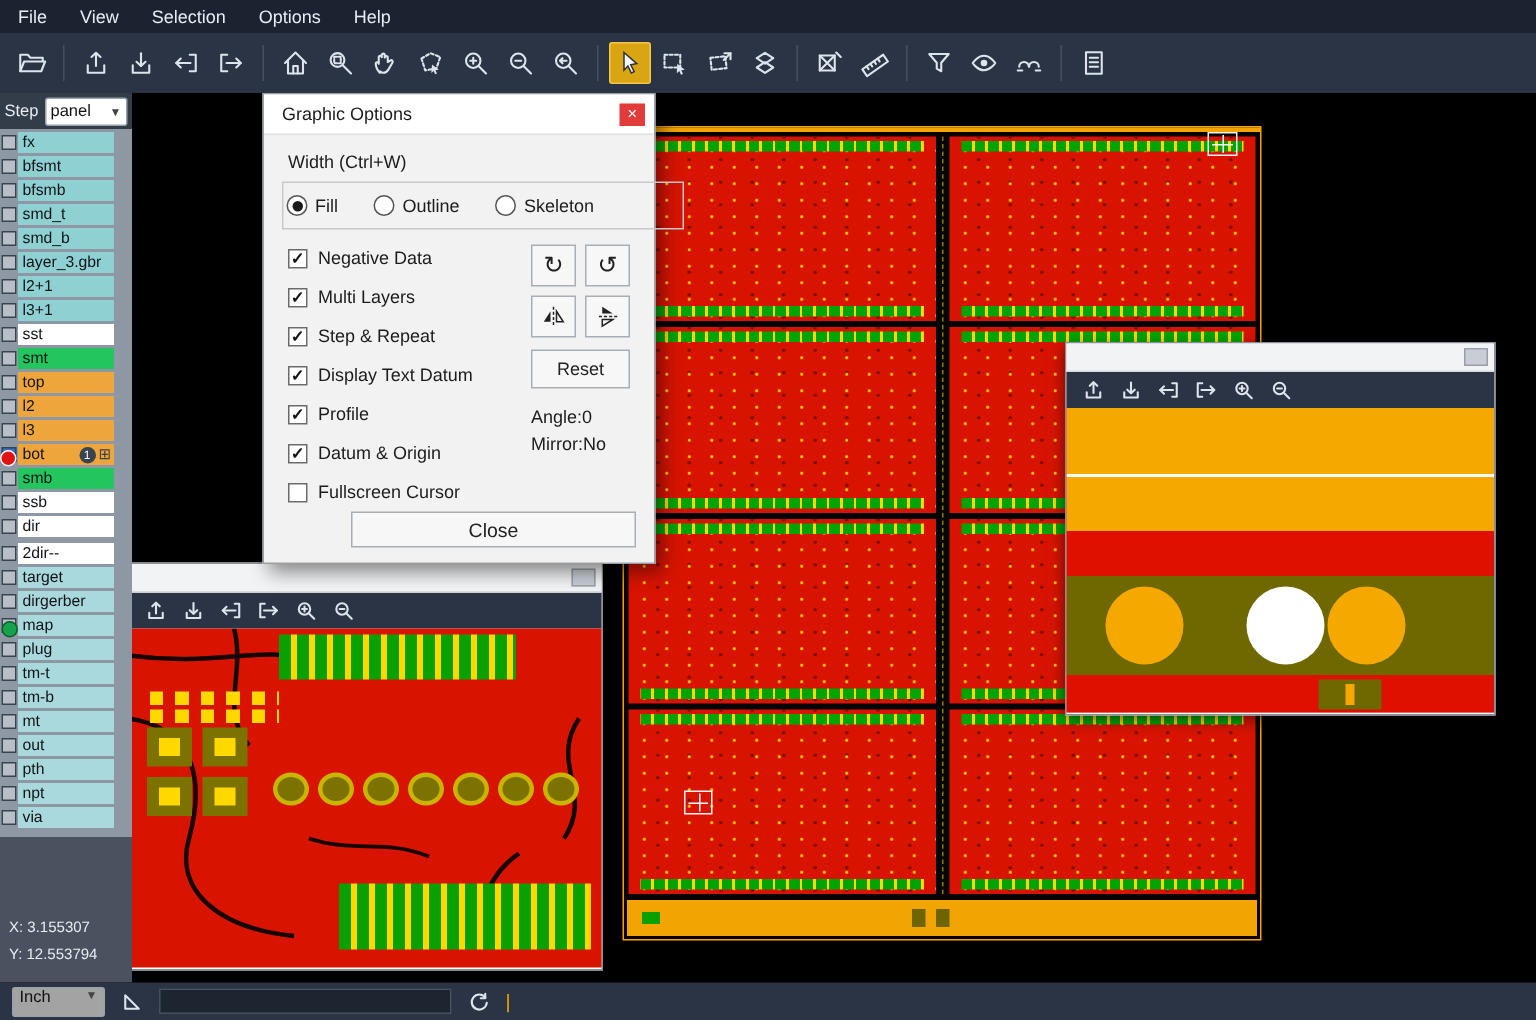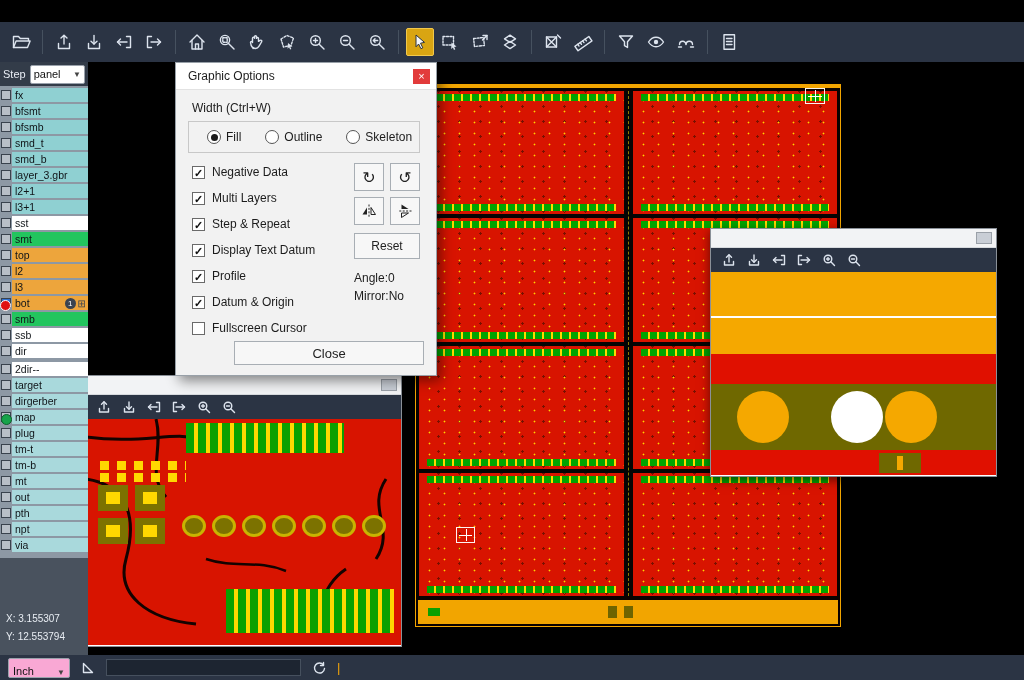--- a/index.html
+++ b/index.html
@@ -22,21 +22,21 @@
   .ic{stroke:#dde4ee;fill:none;stroke-width:1.4;stroke-linecap:round;stroke-linejoin:round;}
 
   
   .sidebar{position:absolute;left:0;top:62px;width:88px;bottom:25px;background:#49525e;z-index:7;}
   .step-row{height:24px;background:#333c49;display:flex;align-items:center;gap:4px;padding:0 3px;}
   .step-label{color:#e8edf5;font-size:11px;}
   .step-select{flex:1;height:17px;background:#fff;border:1px solid #99a1ab;border-radius:2px;
                display:flex;align-items:center;justify-content:space-between;
                font-size:11px;color:#111;padding:0 3px;}
   .dd{font-size:8px;color:#444;}
-  .layer-list{background:#8d98a4;padding:2px 0 4px 0;}
+  .layer-list{background:#8d98a4;padding:2px 12px 4px 0;}
   .layer-row{display:flex;align-items:center;height:14px;margin-bottom:2px;}
   .layer-row.gap{margin-top:4px;}
   .row-check{width:12px;display:flex;align-items:center;justify-content:center;position:relative;}
   .row-check .sq{width:8px;height:8px;background:#b8bfc7;border:1px solid #39424d;display:block;}
   .layer-row.selected .row-check .sq{background:#2e6fd0;}
   .ind-red{position:absolute;left:0px;top:2px;width:9px;height:9px;border-radius:50%;
            background:#e01212;border:1px solid #fff;}
   .ind-green{position:absolute;left:1px;top:2px;width:9px;height:9px;border-radius:50%;
            background:#16a34a;border:1px solid #0b5e2b;}
   .layer-cell{flex:1;height:14px;display:flex;align-items:center;padding:0 2px 0 3px;
@@ -119,55 +119,62 @@
 
   
   .dlg{position:absolute;left:175px;top:62px;width:260px;height:312px;background:#f2f2f2;
        border:1px solid #98a0a8;box-shadow:4px 5px 12px rgba(0,0,0,.45);z-index:6;
        font-size:12px;color:#1c1c1c;}
   .dlg-title{height:26px;background:#fff;border-bottom:1px solid #e2e2e2;display:flex;
              align-items:center;padding:0 6px 0 12px;font-size:12px;}
   .dlg-close{margin-left:auto;width:17px;height:15px;background:#e23b3b;color:#fff;font-size:11px;
              line-height:15px;text-align:center;border:none;padding:0;}
   .dlg-widthlbl{position:absolute;left:16px;top:38px;}
-  .dlg-group{position:absolute;left:12px;top:58px;width:232px;height:32px;border:1px solid #c8c8c8;
-             display:flex;align-items:center;gap:24px;padding-left:18px;box-sizing:border-box;}
+  .dlg-group{position:absolute;left:12px;top:58px;width:268px;height:32px;border:1px solid #c8c8c8;
+             display:flex;align-items:center;gap:24px;padding-left:2px;box-sizing:border-box;}
   .radio{display:flex;align-items:center;gap:5px;}
   .rdot{width:12px;height:12px;border:1px solid #555;border-radius:50%;background:#fff;position:relative;display:inline-block;}
   .radio.on .rdot::after{content:"";position:absolute;inset:2.5px;border-radius:50%;background:#1a1a1a;}
   .dlg-checks{position:absolute;left:16px;top:102px;display:flex;flex-direction:column;gap:12px;}
   .chk{display:flex;align-items:center;gap:7px;}
   .cbox{width:13px;height:13px;border:1px solid #6a6a6a;background:#fff;font-size:11px;line-height:12px;
         text-align:center;color:#111;font-weight:bold;box-sizing:border-box;}
   .dlg-btngrid{position:absolute;left:178px;top:100px;display:grid;grid-template-columns:30px 30px;gap:6px;}
   .dbtn{height:28px;background:#f7f7f7;border:1px solid #a8aeb4;display:flex;align-items:center;
         justify-content:center;font-size:16px;color:#222;padding:0;}
   .dlg-reset{position:absolute;left:178px;top:170px;width:66px;height:26px;background:#f7f7f7;
              border:1px solid #a8aeb4;font-size:12px;color:#222;}
   .dlg-angle{position:absolute;left:178px;top:208px;}
   .dlg-mirror{position:absolute;left:178px;top:226px;}
   .dlg-closebtn{position:absolute;left:58px;top:278px;width:190px;height:24px;background:#f7f7f7;
                 border:1px solid #a8aeb4;font-size:13px;color:#222;}
 
   
   .statusbar{position:absolute;left:0;right:0;bottom:0;height:25px;background:#2b3444;z-index:9;
              display:flex;align-items:center;gap:10px;padding-left:8px;}
-  .unit-select{width:52px;height:18px;background:#f9a8d4;border:1px solid #9aa2ac;border-radius:2px;
-               display:flex;align-items:flex-end;justify-content:space-between;padding:0 4px;
+  .unit-select{width:52px;height:18px;background:#a3a3a3;border:1px solid #9aa2ac;border-radius:2px;
+               display:flex;align-items:flex-start;justify-content:space-between;padding:0 4px;
                font-size:11px;color:#111;}
   .cmd-input{width:185px;height:15px;background:#1d2531;border:1px solid #46505e;color:#dde4ee;
              font-size:11px;padding:0 4px;}
   .sep{color:#f2a40a;font-size:13px;}
   .status-msg{color:#f2a40a;font-size:13px;white-space:nowrap;}
 </style>
 </head>
 <body>
 
 <div class="screen">
 
+  <div class="menubar">
+    <span class="menu-item">File</span>
+    <span class="menu-item">View</span>
+    <span class="menu-item">Selection</span>
+    <span class="menu-item">Options</span>
+    <span class="menu-item">Help</span>
+  </div>
 
   <div class="toolbar">
     <button class="tb">
         <svg class="ic" width="20" height="20" viewBox="0 0 20 20">
           <path d="M2.5 15.5v-11h5l1.8 2h8.2v2"></path>
           <path d="M2.5 15.5l2.6-6.5h14l-2.6 6.5z"></path>
         </svg>
       </button>
     <span class="tsep"></span>
     <button class="tb">

